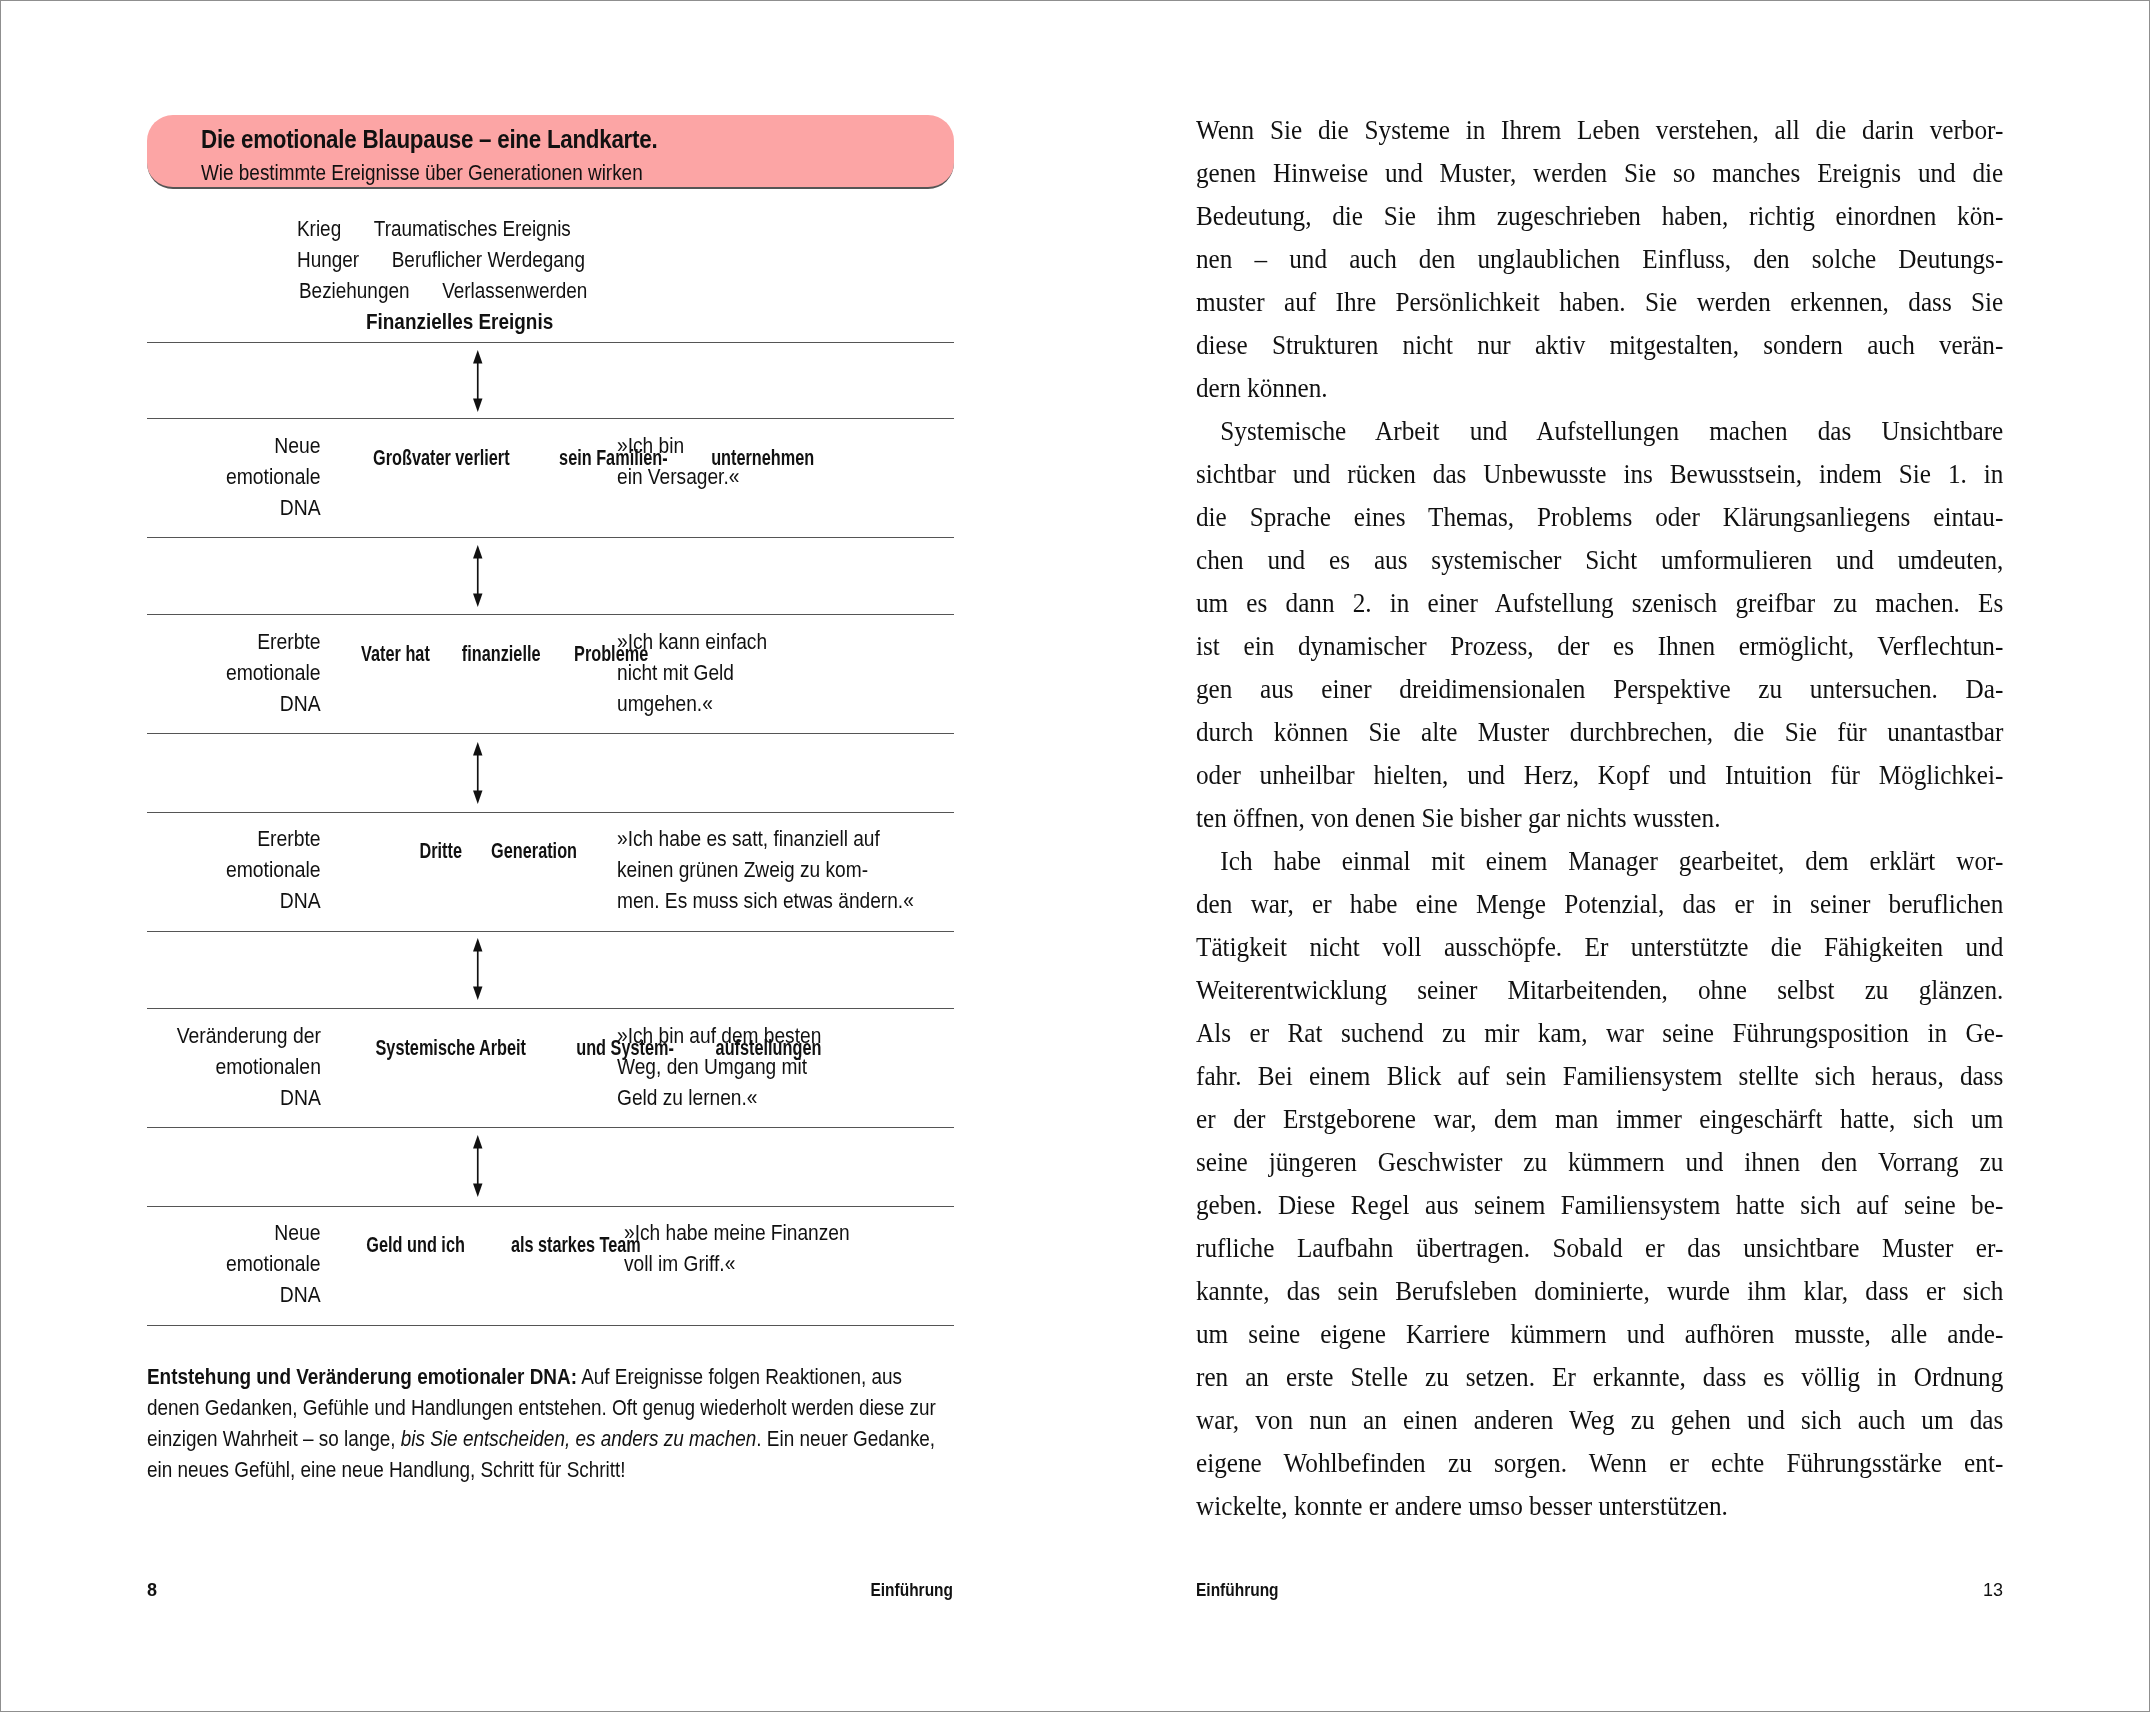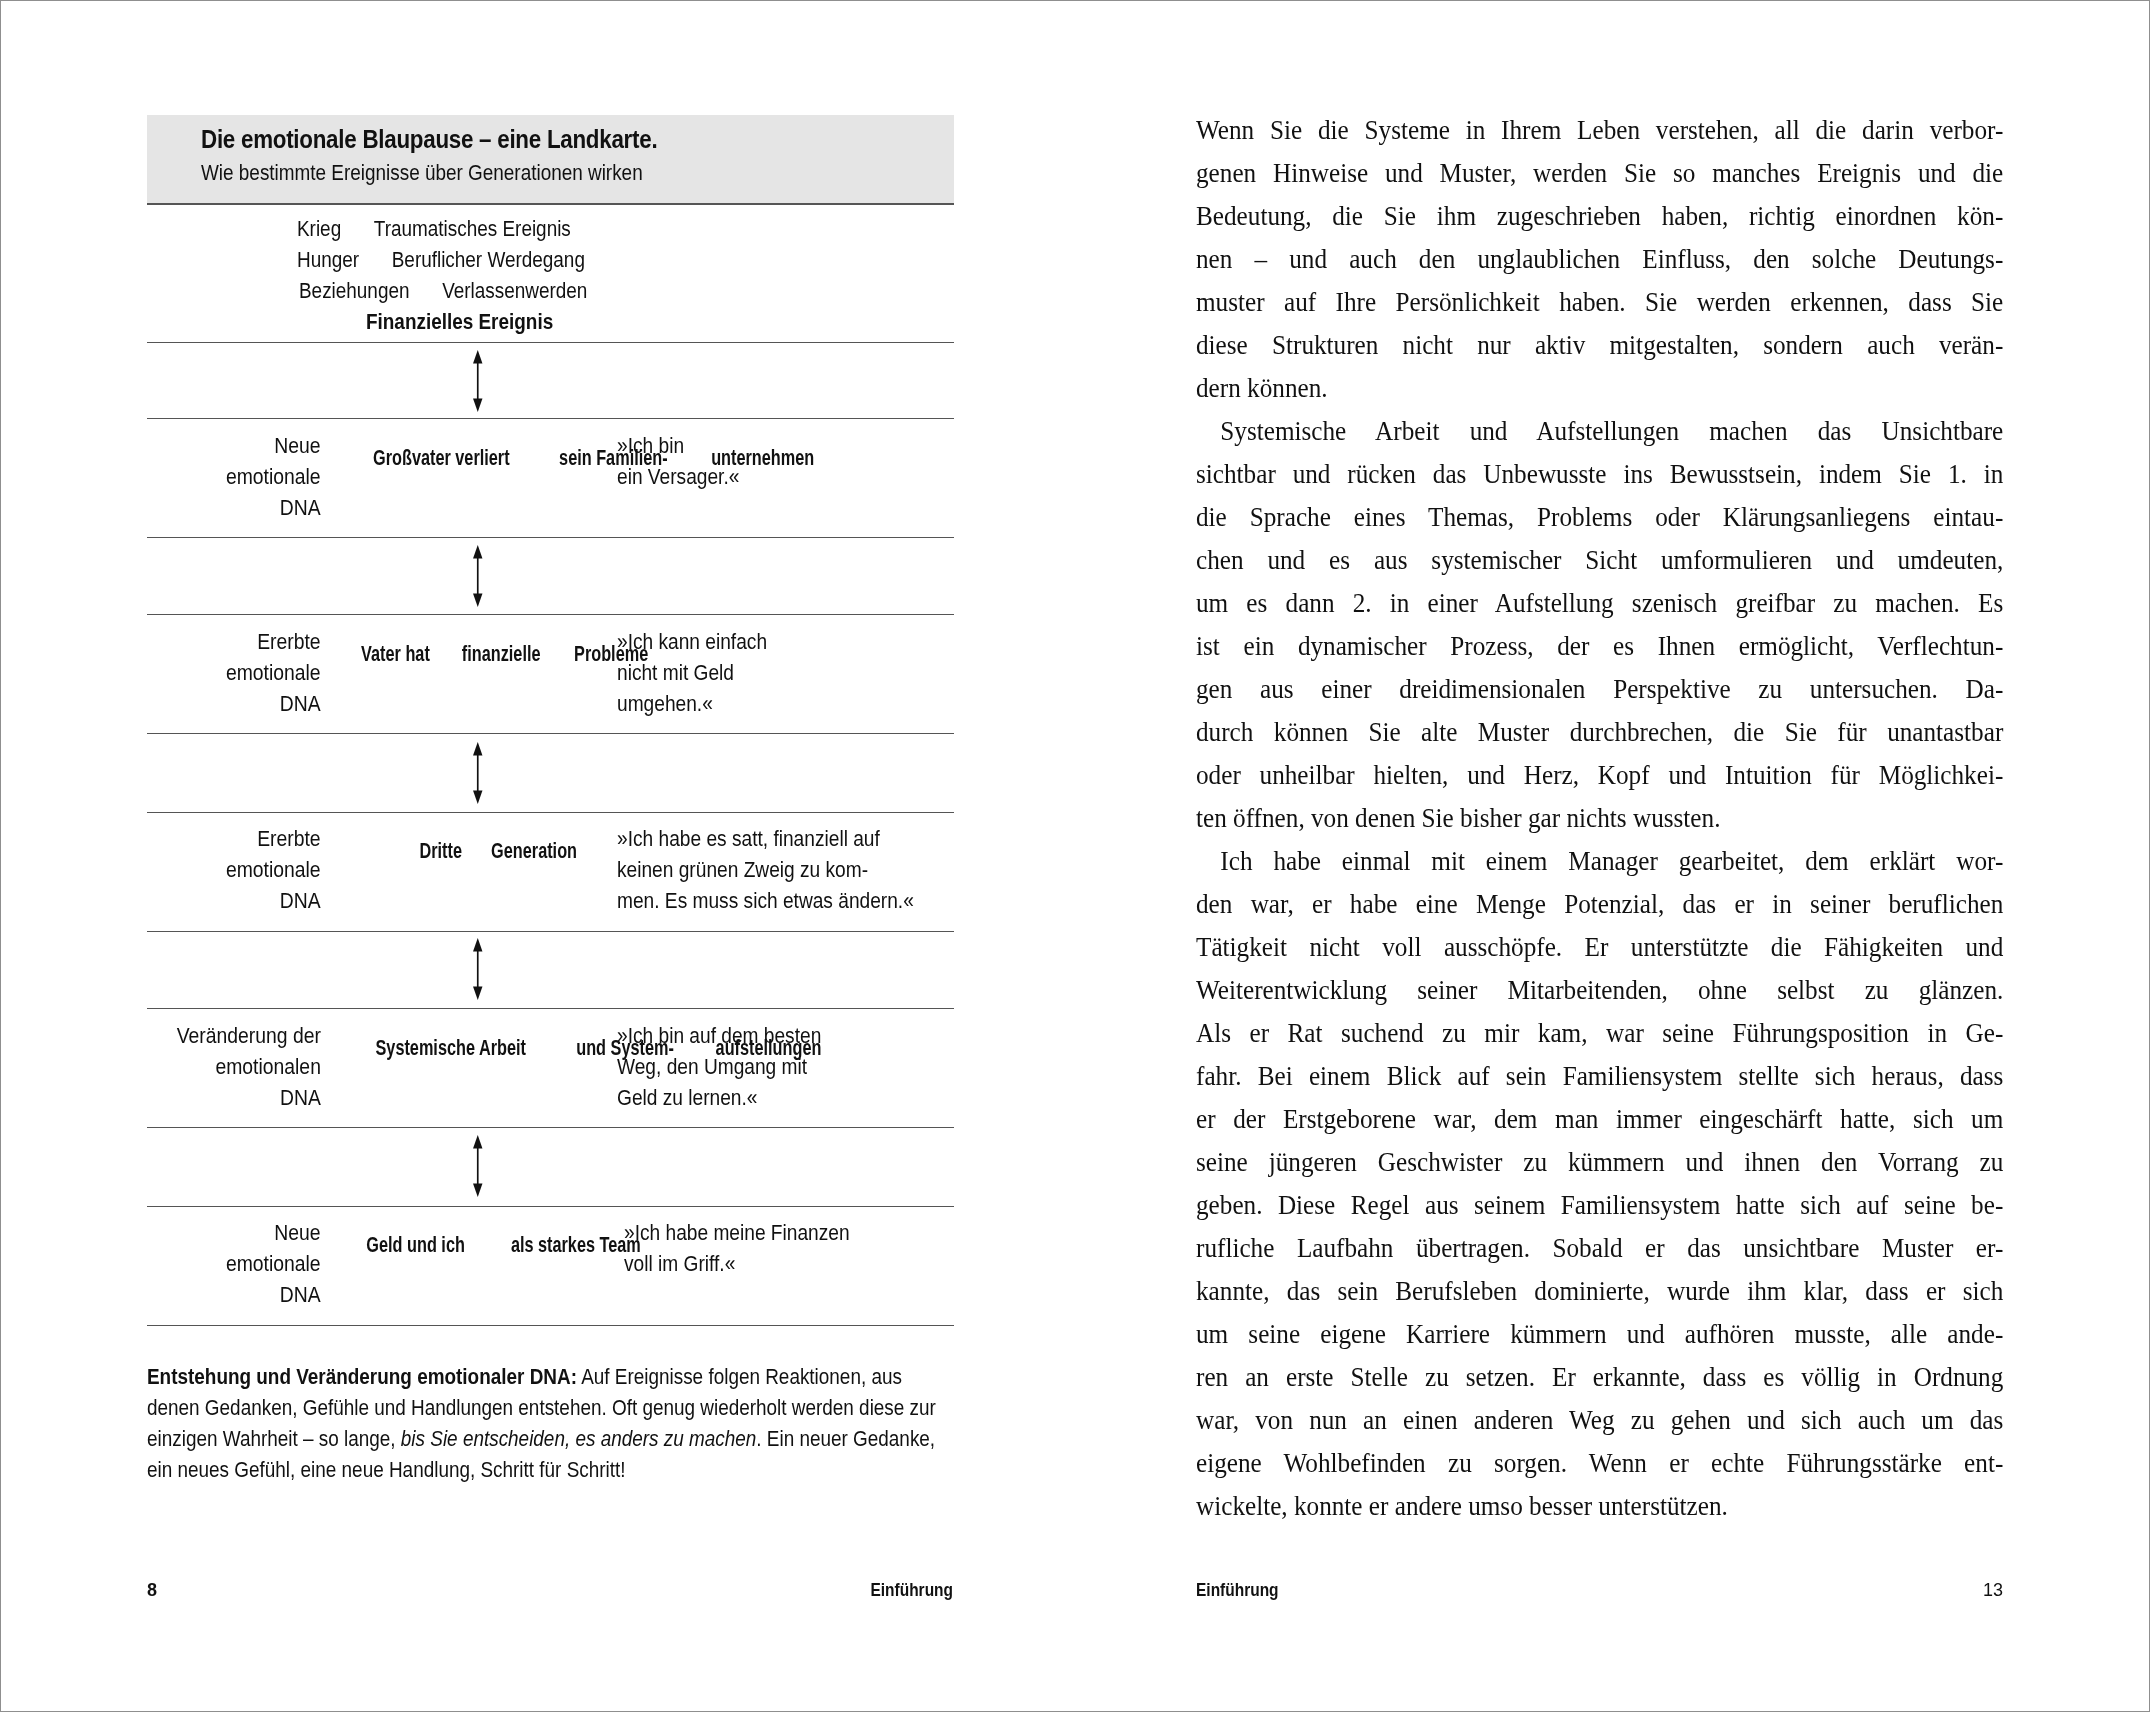--- a/index.html
+++ b/index.html
@@ -3,21 +3,21 @@
 <meta charset="utf-8">
 <style>
   html, body { margin: 0; padding: 0; background: #ffffff; }
   body { width: 2151px; height: 1712px; position: relative; overflow: hidden; }
   .frame { position: absolute; left: 0; top: 0; width: 2148px; height: 1710px; border: 1.3px solid #8f8f8f; background: #fff; }
   .sans { font-family: "Liberation Sans", sans-serif; color: #111; }
   .serif { font-family: "Liberation Serif", serif; color: #111; }
 
   
   .left-page { position: absolute; left: 147px; top: 115px; width: 807px; }
-  .title-box { position: absolute; left: 0; top: 0; width: 807px; height: 90px; background: #e5e5e5; border-bottom: 2px solid #555; box-sizing: border-box; }
+  .title-box { position: absolute; left: 0; top: 0; width: 807px; height: 74px; background: #fca5a5; border-bottom: 2px solid #555; box-sizing: border-box; border-radius: 26px; }
   .title-box .t1 { position: absolute; left: 54px; top: 9.4px; font-size: 26px; font-weight: bold; letter-spacing: -0.3px; transform: scaleX(0.86); transform-origin: left top; white-space: nowrap; }
   .title-box .t2 { position: absolute; left: 54px; top: 45px; font-size: 22px; transform: scaleX(0.86); transform-origin: left top; white-space: nowrap; }
 
   .hline { position: absolute; left: 0; width: 807px; height: 0; border-top: 1.7px solid #555; }
 
   .events { position: absolute; left: 0; top: 98px; width: 807px; font-size: 22px; line-height: 31px; }
   .events .erow { position: absolute; white-space: nowrap; transform: scaleX(0.86); transform-origin: left top; }
 
   .arrow { position: absolute; left: 324px; width: 0; }
   .arrow svg { display: block; }

